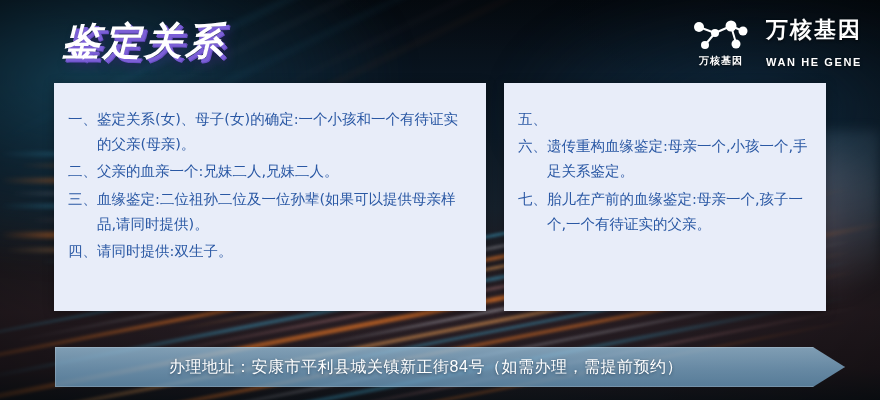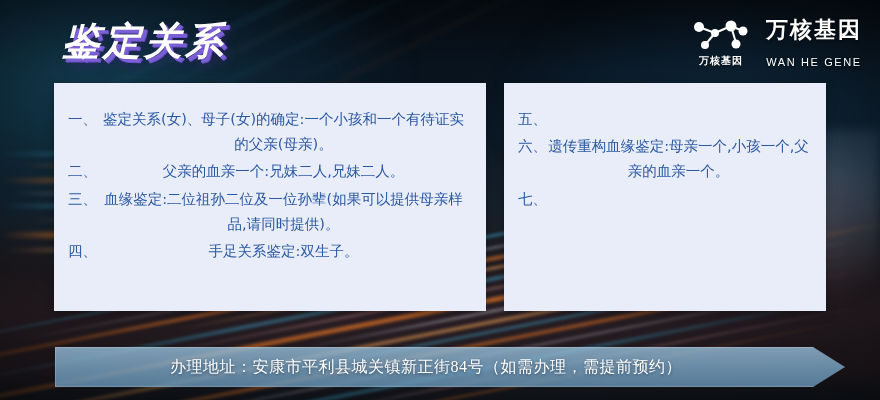--- a/index.html
+++ b/index.html
@@ -5,21 +5,20 @@
   html,body{margin:0;padding:0;}
   body{
     width:880px;height:400px;
     font-family:"Liberation Sans","DejaVu Sans",sans-serif;
     background:#0a1018;
     overflow:hidden;
   }
   .stage{
     position:relative;width:880px;height:400px;overflow:hidden;
     background:#0b131c;
-    text-align:center;
   }
 
   
   .bg{position:absolute;inset:0;overflow:hidden;}
   .bg-base{
     position:absolute;inset:0;
     background:
       linear-gradient(180deg,#050a10 0%,#09141f 18%,#0d1a26 34%,#16212c 52%,#211d22 66%,#2b2026 78%,#241c22 92%,#11161d 100%);
   }
   
@@ -88,21 +87,21 @@
     text-shadow:0 1px 2px rgba(0,0,0,.7);
   }
   .logo-word{display:flex;flex-direction:column;align-items:center;line-height:1;}
   .logo-word .cn{
     font-family:"DejaVu Sans","Liberation Sans",sans-serif;
     font-size:22px;font-weight:700;color:#ffffff;letter-spacing:2px;
     text-shadow:0 1px 3px rgba(0,0,0,.7);
   }
   .logo-word .en{
     font-family:"Liberation Sans",sans-serif;
-    font-size:11px;font-weight:400;color:#ffffff;letter-spacing:1.6px;
+    font-size:11px;font-weight:700;color:#ffffff;letter-spacing:1.6px;
     margin-top:16px;text-shadow:0 1px 3px rgba(0,0,0,.7);
   }
 
   
   .panels{position:absolute;left:54px;top:83px;width:772px;height:228px;
     display:flex;justify-content:space-between;}
   .panel{
     background:#e8edf9;
     box-shadow:0 2px 10px rgba(0,0,0,.35);
     box-sizing:border-box;
@@ -128,21 +127,21 @@
   .addrbar-shape{
     position:absolute;inset:0;
     background:linear-gradient(180deg,rgba(150,188,214,.82) 0%,rgba(122,166,198,.80) 55%,rgba(104,150,184,.80) 100%);
     clip-path:polygon(0 0,758px 0,790px 50%,758px 100%,0 100%);
     box-shadow:inset 0 0 0 1px rgba(255,255,255,.18);
   }
   .addrbar-txt{
     position:absolute;left:0;top:0;width:742px;height:40px;
     display:flex;align-items:center;justify-content:center;
     color:#ffffff;
-    font-family:Liberation Serif, serif;
+    font-family:Liberation Sans, sans-serif;
     font-size:16px;font-weight:400;letter-spacing:.5px;
     text-shadow:0 1px 3px rgba(20,40,60,.6);
     white-space:nowrap;
   }
 </style>
 </head>
 <body>
 
 <div class="stage">
 
@@ -230,34 +229,35 @@
       <div class="item">
         <span class="item-num">二、</span>
         <span class="item-txt">父亲的血亲一个:兄妹二人,兄妹二人。</span>
       </div>
       <div class="item">
         <span class="item-num">三、</span>
         <span class="item-txt">血缘鉴定:二位祖孙二位及一位孙辈(如果可以提供母亲样品,请同时提供)。</span>
       </div>
       <div class="item">
         <span class="item-num">四、</span>
-        <span class="item-txt">手足关系鉴定:双生子。</span>
+        <span class="item-txt">请同时提供:双生子。</span>
       </div>
     </div>
 
     <div class="panel panel-right">
       <div class="item">
         <span class="item-num">五、</span>
       </div>
       <div class="item">
         <span class="item-num">六、</span>
-        <span class="item-txt">遗传重构血缘鉴定:母亲一个,小孩一个,父亲的血亲一个。</span>
+        <span class="item-txt">遗传重构血缘鉴定:母亲一个,小孩一个,手足关系鉴定。</span>
       </div>
       <div class="item">
         <span class="item-num">七、</span>
+        <span class="item-txt">胎儿在产前的血缘鉴定:母亲一个,孩子一个,一个有待证实的父亲。</span>
       </div>
     </div>
 
   </div>
 
   <div class="addrbar">
     <div class="addrbar-shape"></div>
     <div class="addrbar-txt">办理地址：安康市平利县城关镇新正街84号（如需办理，需提前预约）</div>
   </div>
 

